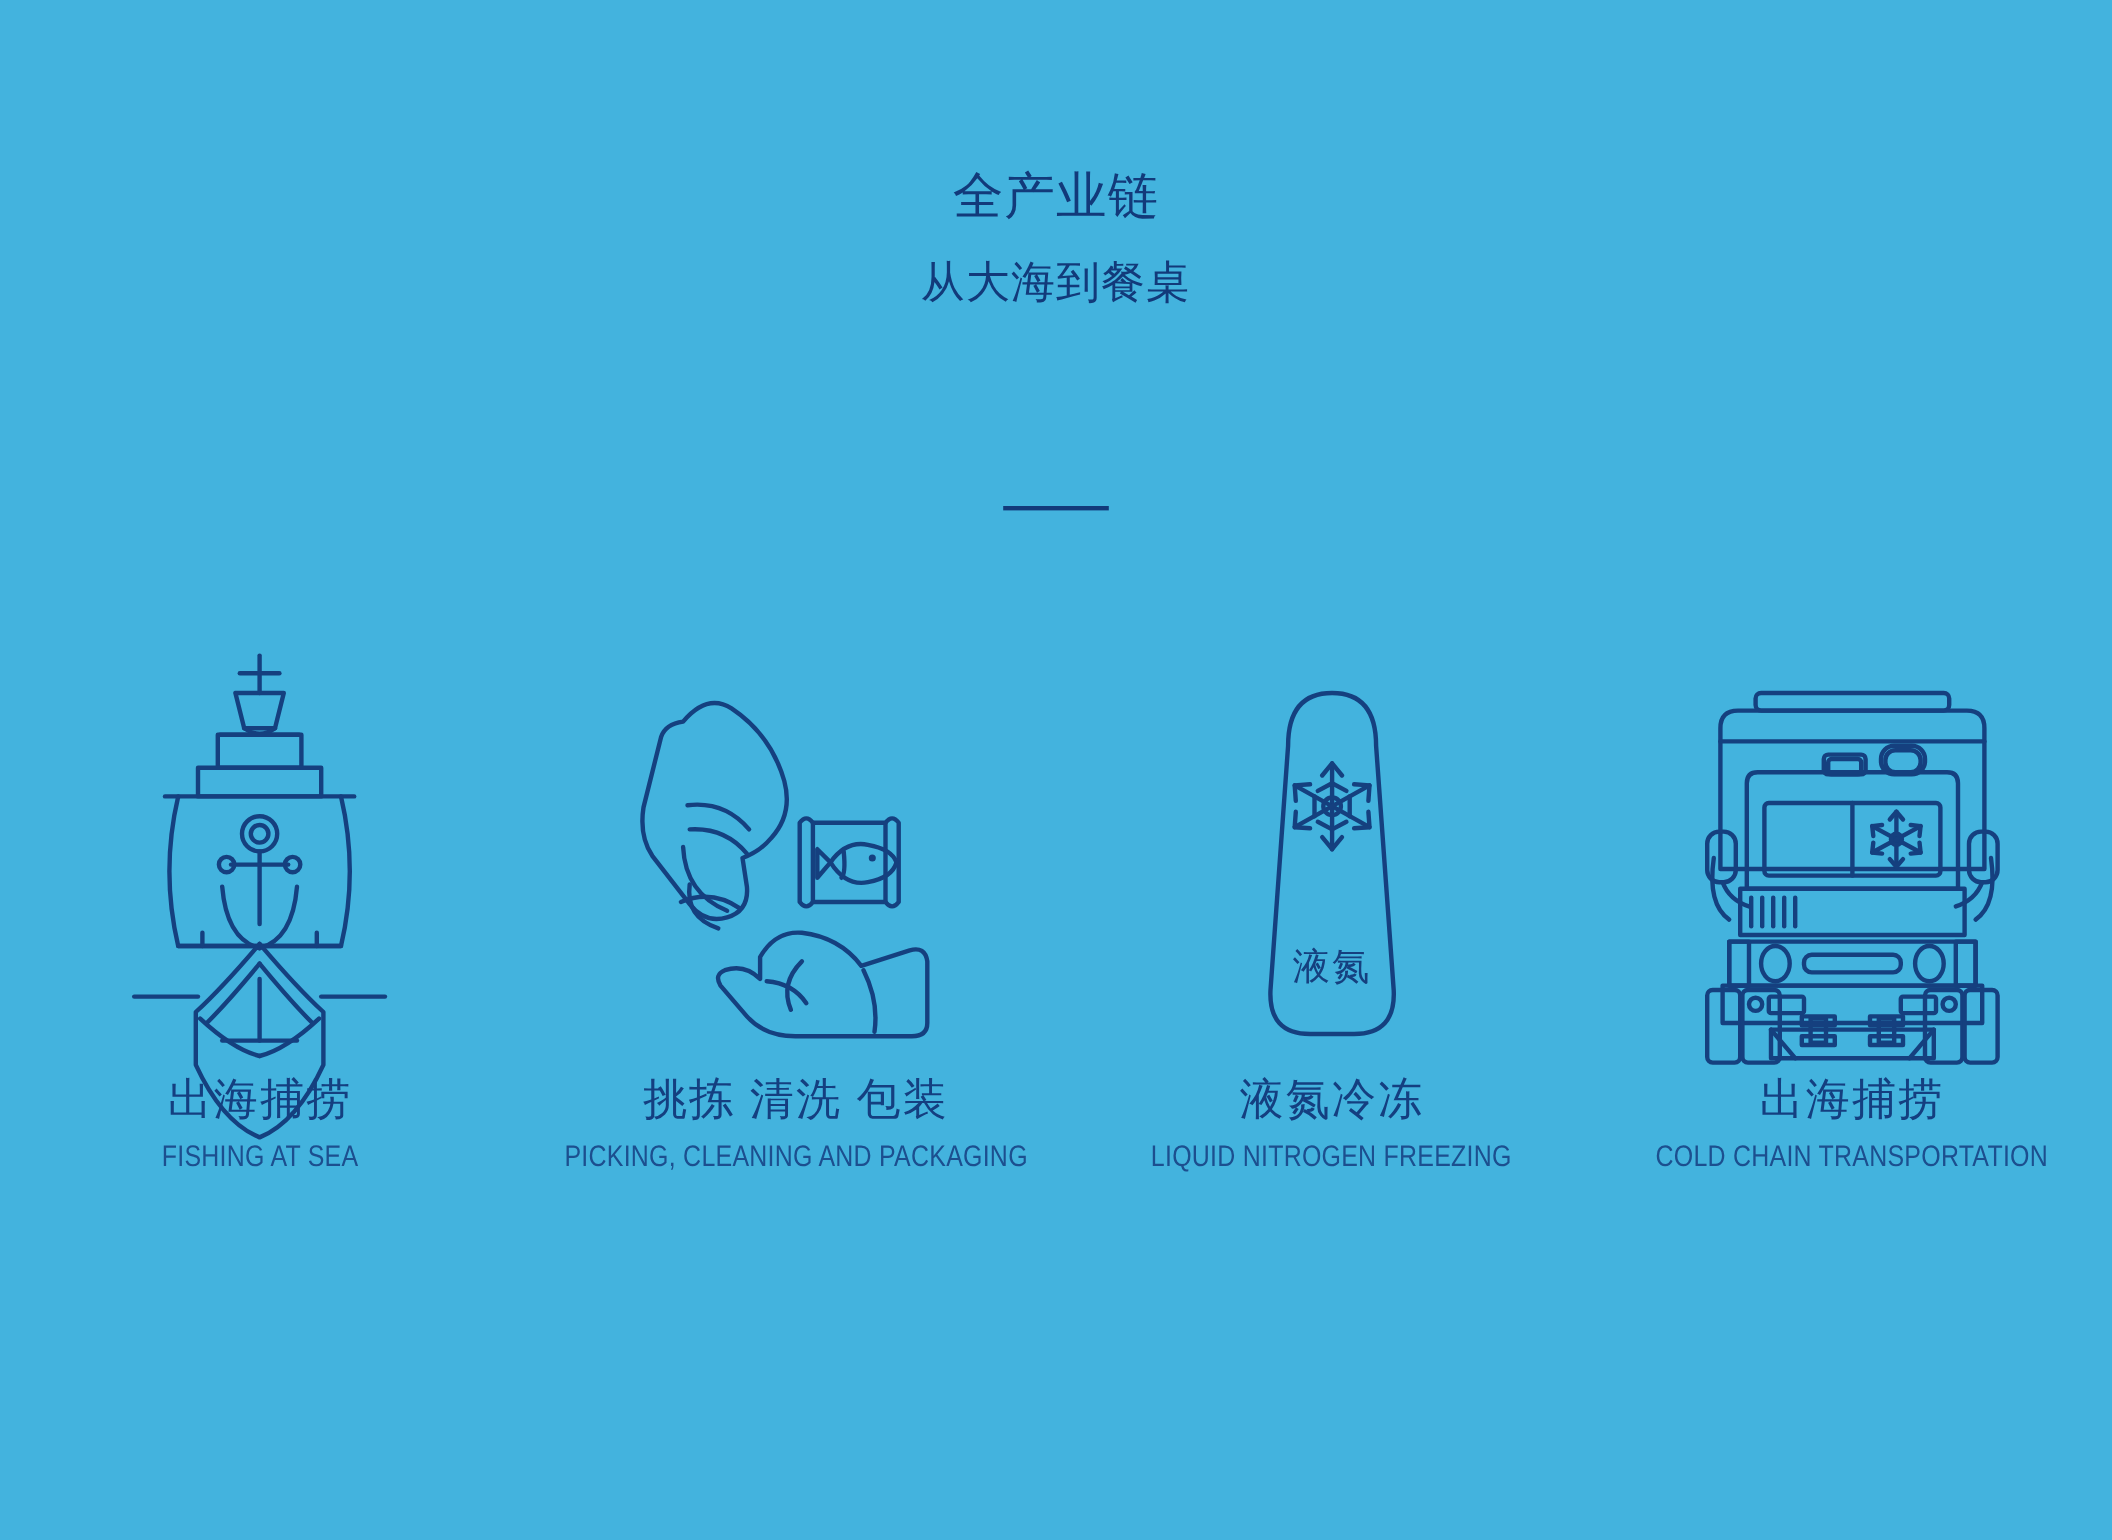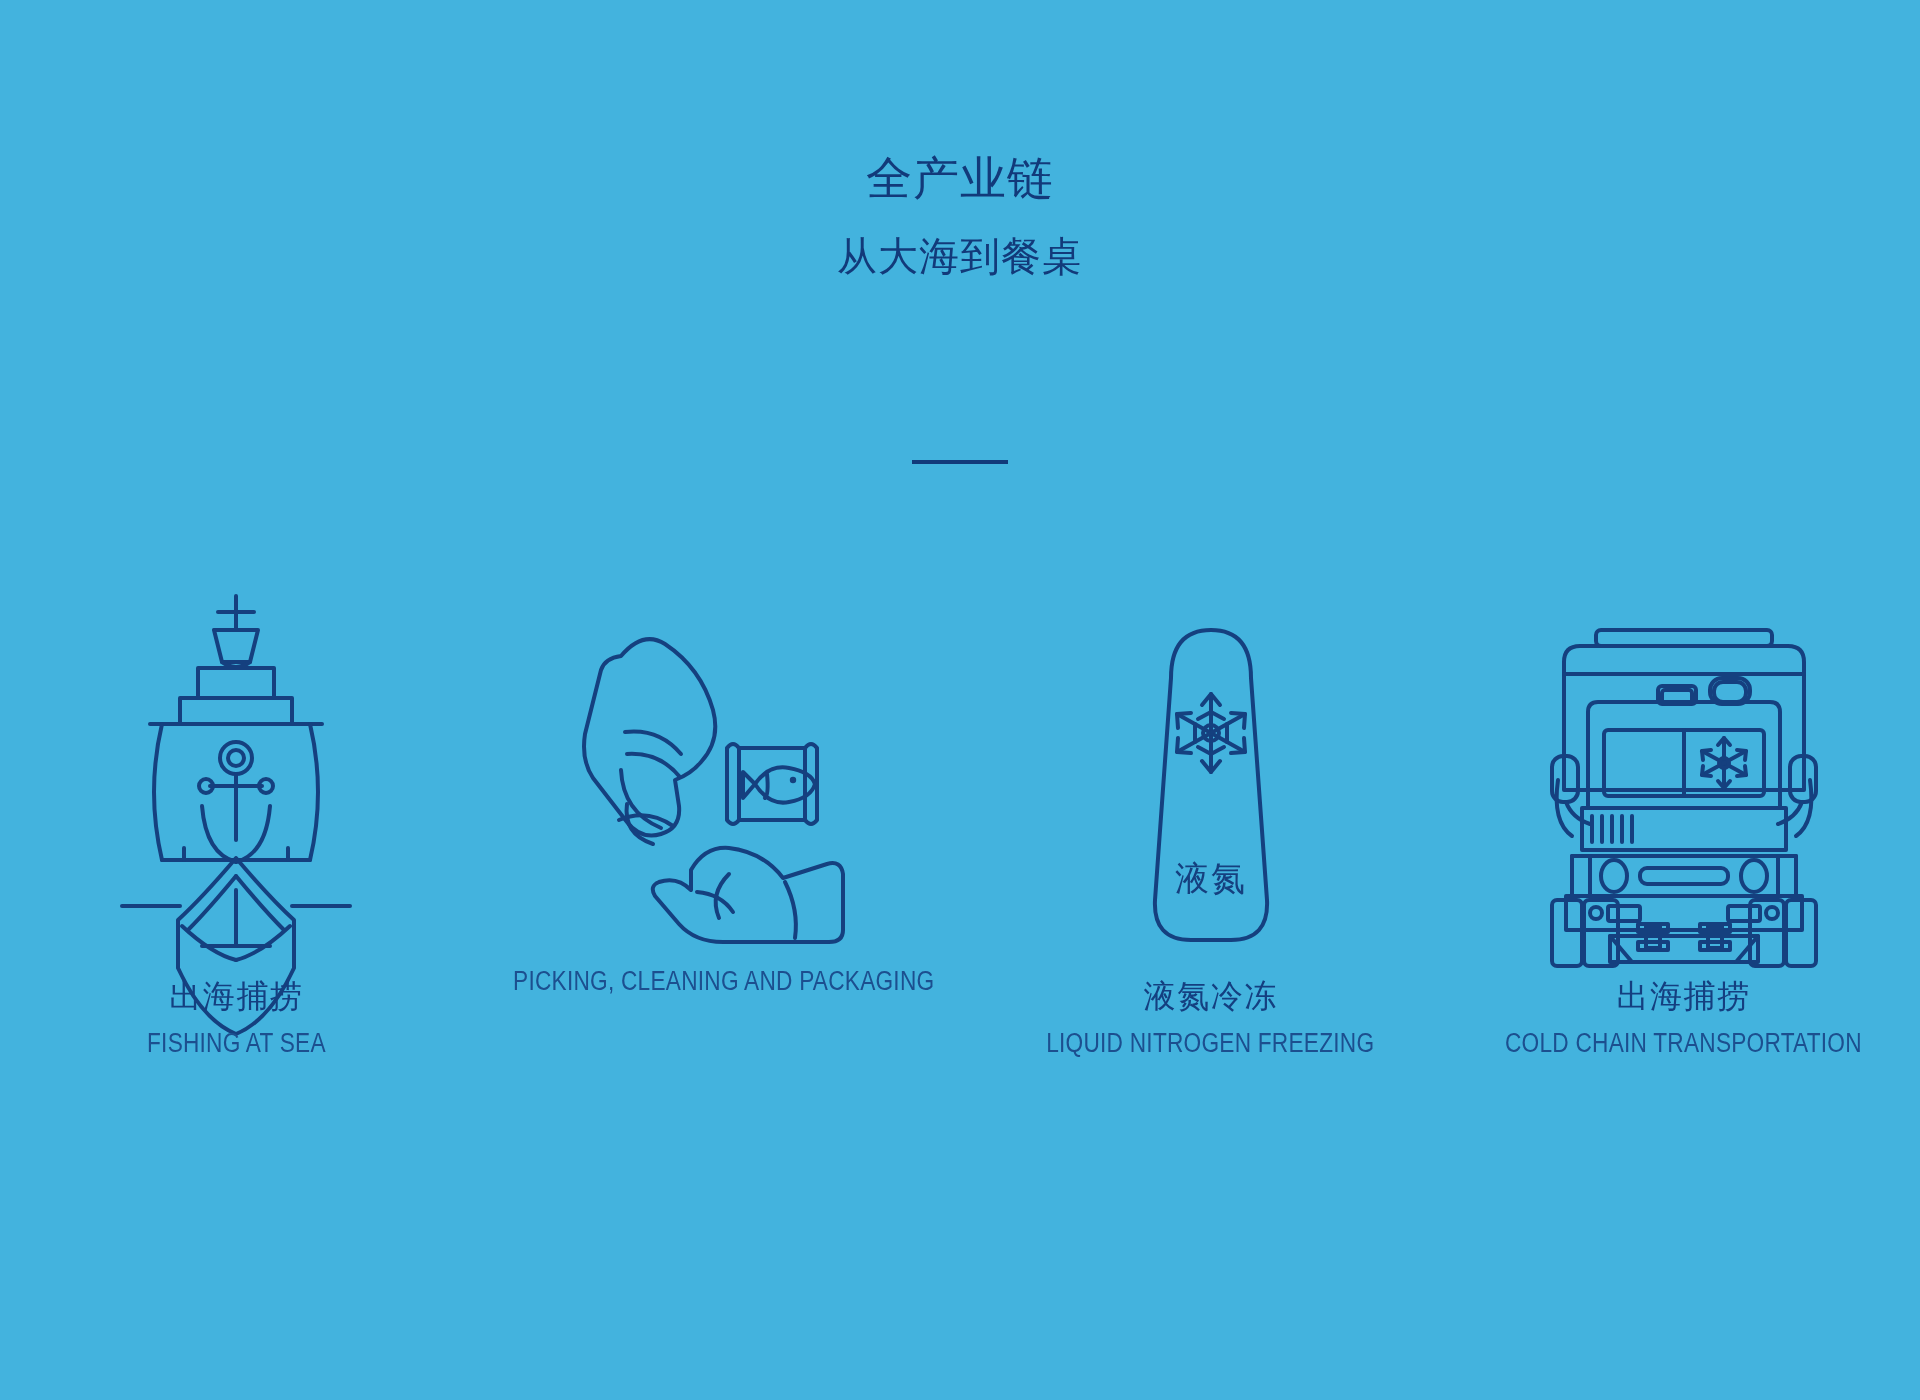--- a/index.html
+++ b/index.html
@@ -57,21 +57,21 @@
   }
   .icon-wrap svg text{
     fill:#15407f;stroke:none;
     font-family:"Liberation Sans",sans-serif;
   }
   .icon-wrap svg .fillnav{fill:#15407f;stroke:none;}
 
   .label-cn{
     margin-top:30px;
     color:#143f80;
-    font-size:32px;
+    font-size:40px;
     letter-spacing:.05em;
     line-height:1;
     white-space:nowrap;
   }
   .label-en{
     margin-top:18px;
     color:#1c4f8f;
     font-size:27px;
     letter-spacing:.01em;
     line-height:1;
@@ -164,20 +164,21 @@
           <path d="M148 128 q6 -8 12 0 h66 q6 -8 12 0 v72 q-6 8 -12 0 h-66 q-6 8 -12 0 Z"></path>
           <path d="M160 128 v72"></path>
           <path d="M226 128 v72"></path>
 
           <path d="M176 164 q14 -20 34 -16 q22 4 26 16 q-4 14 -26 18 q-20 4 -34 -18 Z"></path>
           <path d="M176 164 l-12 -12 v26 Z"></path>
           <circle class="fillnav" cx="214" cy="160" r="3.2"></circle>
           <path d="M188 154 q2 20 -2 24"></path>
         </svg>
       </div>
+      <div class="label-cn">挑拣 清洗 包装</div>
       <div class="label-en">PICKING, CLEANING AND PACKAGING</div>
     </div>
 
     <div class="col">
       <div class="icon-wrap">
         <svg width="160" height="330" viewBox="0 0 160 330" aria-label="liquid nitrogen tank">
 
           <path d="M40 58 q0 -48 40 -48 q40 0 40 48
                    l16 222 q2 40 -36 40 h-40 q-38 0 -36 -40 Z"></path>
 

